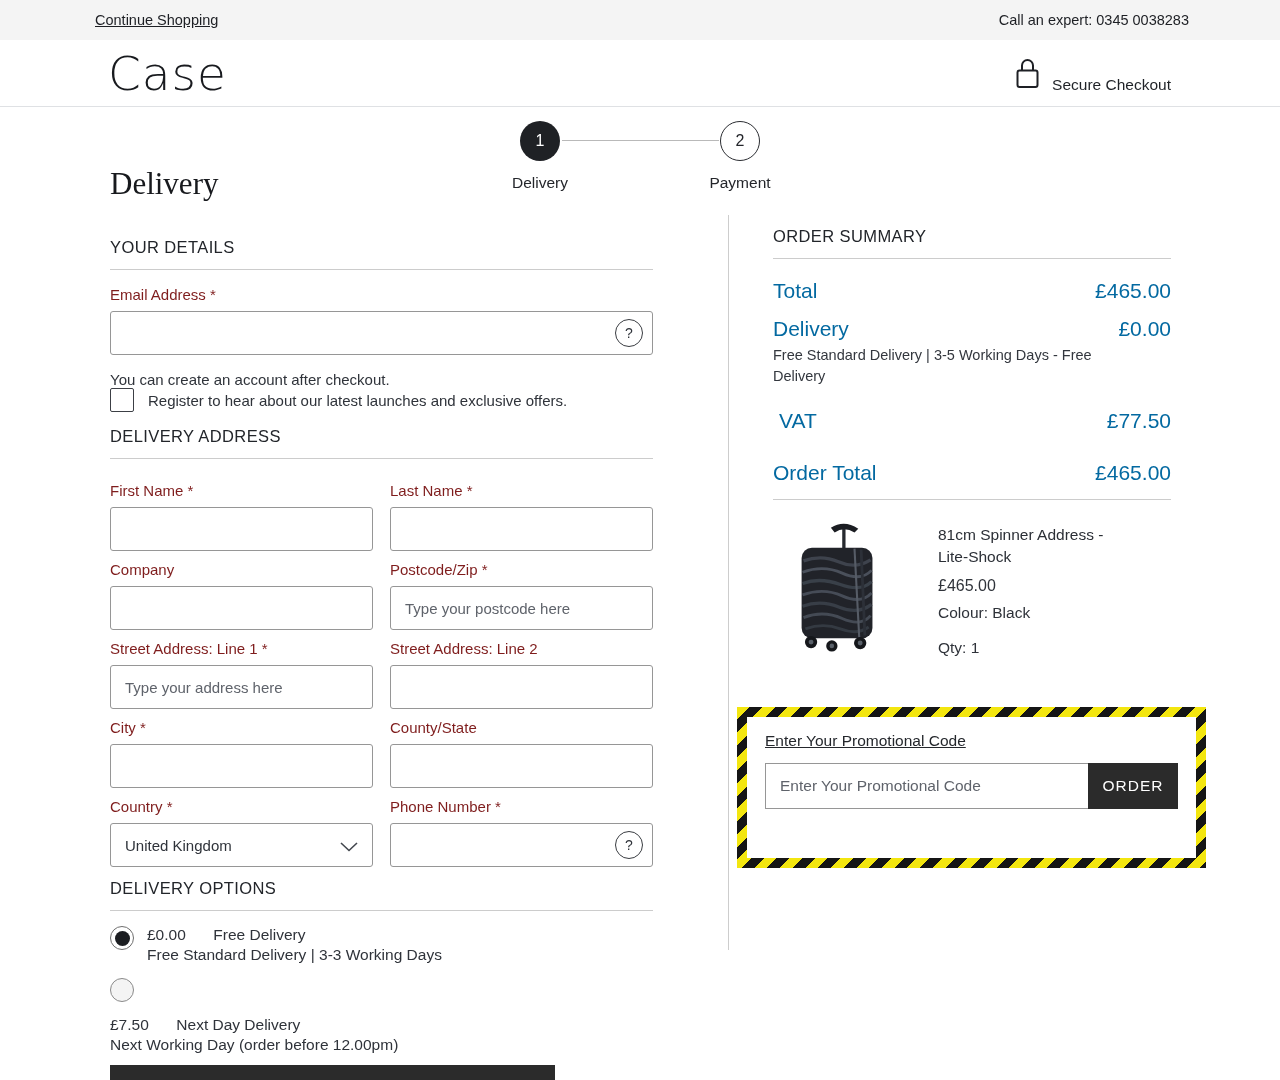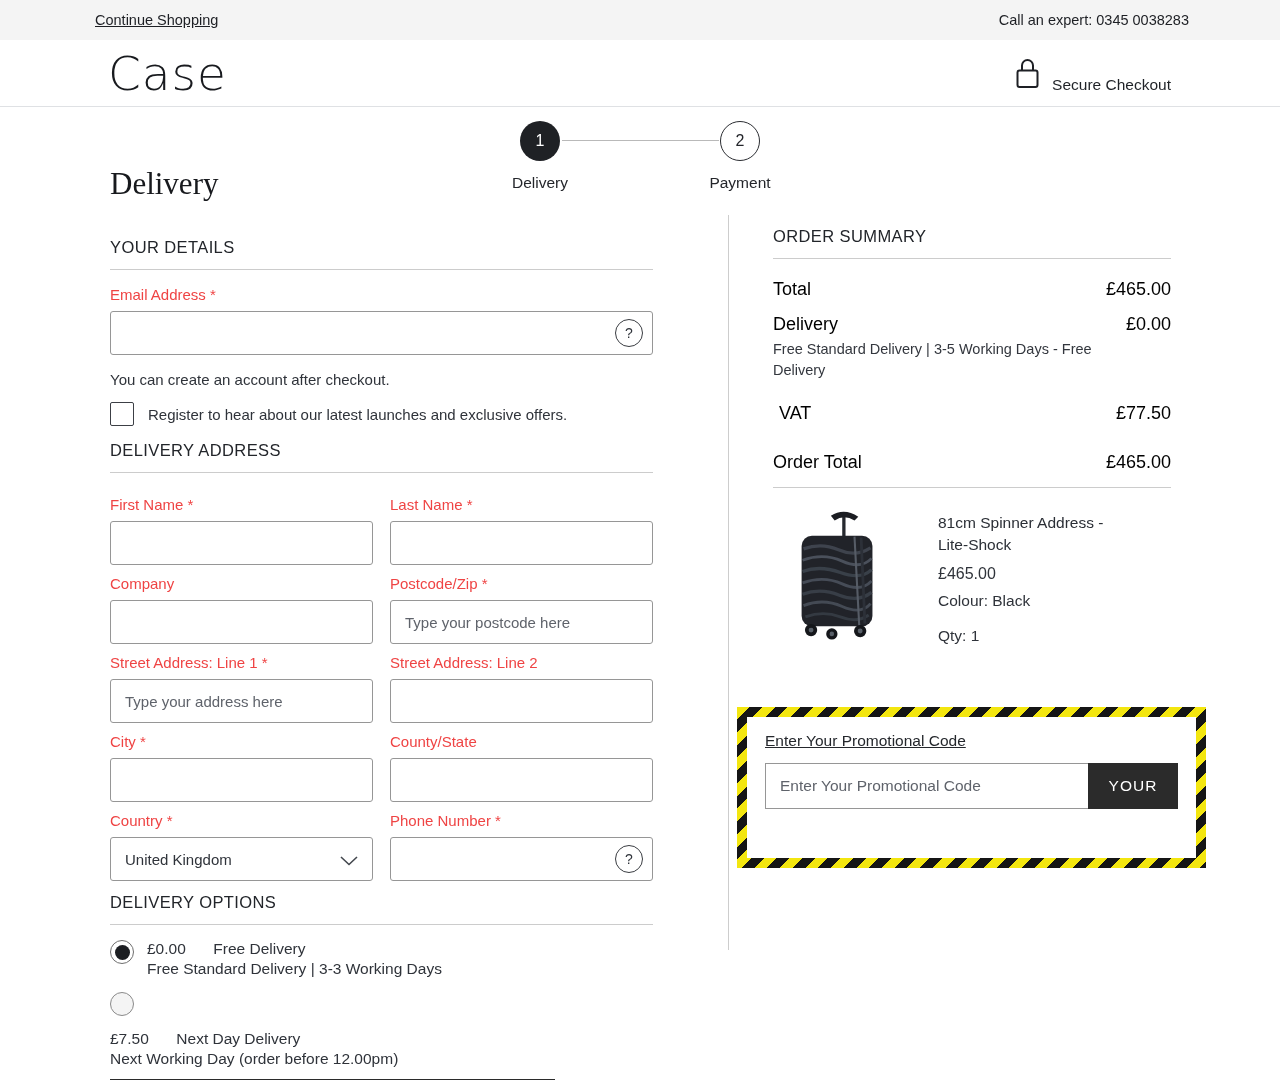--- a/index.html
+++ b/index.html
@@ -63,38 +63,38 @@
   .left-col  { position:absolute; left:110px; top:238px; width:543px; }
   .right-col { position:absolute; left:773px; top:227px; width:398px; }
   .vdivider  { position:absolute; left:728px; top:215px; width:1px; height:735px; background:#cdcdcd; }
 
   .section-title {
     font-size:16.5px; letter-spacing:.4px; color:#22252a;
     padding-bottom:12px; border-bottom:1px solid #cccccc;
   }
 
   
-  .field-label { font-size:15px; color:#ef4444; }
+  .field-label { font-size:15px; color:#7f1d1d; }
   .txt-input {
     width:100%; height:44px; border:1px solid #969696; border-radius:3px;
     font-family:"Liberation Sans", sans-serif; font-size:15px; color:#2f333a;
     padding:0 14px; background:#fff; outline:none;
   }
   .txt-input::placeholder { color:#5f636b; opacity:1; }
   .input-wrap { position:relative; }
   .help-badge {
     position:absolute; right:10px; top:8px; width:28px; height:28px;
     border:1px solid #3a3d42; border-radius:50%;
     display:flex; align-items:center; justify-content:center;
     font-size:14px; color:#2f333a; background:#fff; cursor:pointer;
   }
   .email-label { margin-top:16px; }
   .email-wrap  { margin-top:8px; }
   .note { margin-top:16px; font-size:15px; }
-  .check-row { margin-top:14px; display:flex; align-items:center; gap:14px; }
+  .check-row { display:flex; align-items:center; gap:14px; }
   .checkbox {
     width:24px; height:24px; border:1.5px solid #3c3f45; border-radius:2px;
     background:#fff; flex:0 0 auto; cursor:pointer;
   }
   .check-row label { font-size:15px; }
 
   .da-title { margin-top:15px; }
   .form-grid {
     margin-top:13px;
     display:grid; grid-template-columns:263px 263px; column-gap:17px;
@@ -123,21 +123,21 @@
   .radio-line1 .price { display:inline-block; min-width:52px; }
   .radio-line1 .name  { margin-left:10px;margin-top:36px; }
 
   .proceed-btn {
     margin-top:10px; width:445px; height:44px; border:none; cursor:pointer;
     background:#2b2b2b; color:#ffffff;
     font-family:"Liberation Sans", sans-serif; font-size:15px; letter-spacing:1.5px;
   }
 
   
-  .sum-row { display:flex; justify-content:space-between; font-size:18px; color:#000000; }
+  .sum-row { display:flex; justify-content:space-between; font-size:21px; color:#0369a1; }
   .sum-row.total { margin-top:20px; }
   .sum-row.delivery { margin-top:14px; }
   .sum-row.vat { margin-top:22px; padding-left:6px; }
   .sum-row.order-total { margin-top:28px; }
   .sum-note { margin-top:4px; width:330px; font-size:14.5px; line-height:21px; color:#33373e; }
   .sum-divider { margin-top:14px; height:1px; background:#cccccc; }
 
   .product { margin-top:17px; display:flex; padding-left:22px; }
   .product-img { width:85px; height:135px; flex:0 0 auto; }
   .product-details { margin-left:58px; padding-top:7px; }
@@ -338,16 +338,16 @@
       <div class="product-qty">Qty: 1</div>
     </div>
   </div>
 </div>
 
 <div class="promo">
   <div class="promo-inner">
     <span class="promo-label">Enter Your Promotional Code</span>
     <div class="promo-row">
       <input class="promo-input" type="text" placeholder="Enter Your Promotional Code" style="">
-      <button class="apply-btn">YOUR</button>
+      <button class="apply-btn">ORDER</button>
     </div>
   </div>
 </div>
 
 </body></html>

